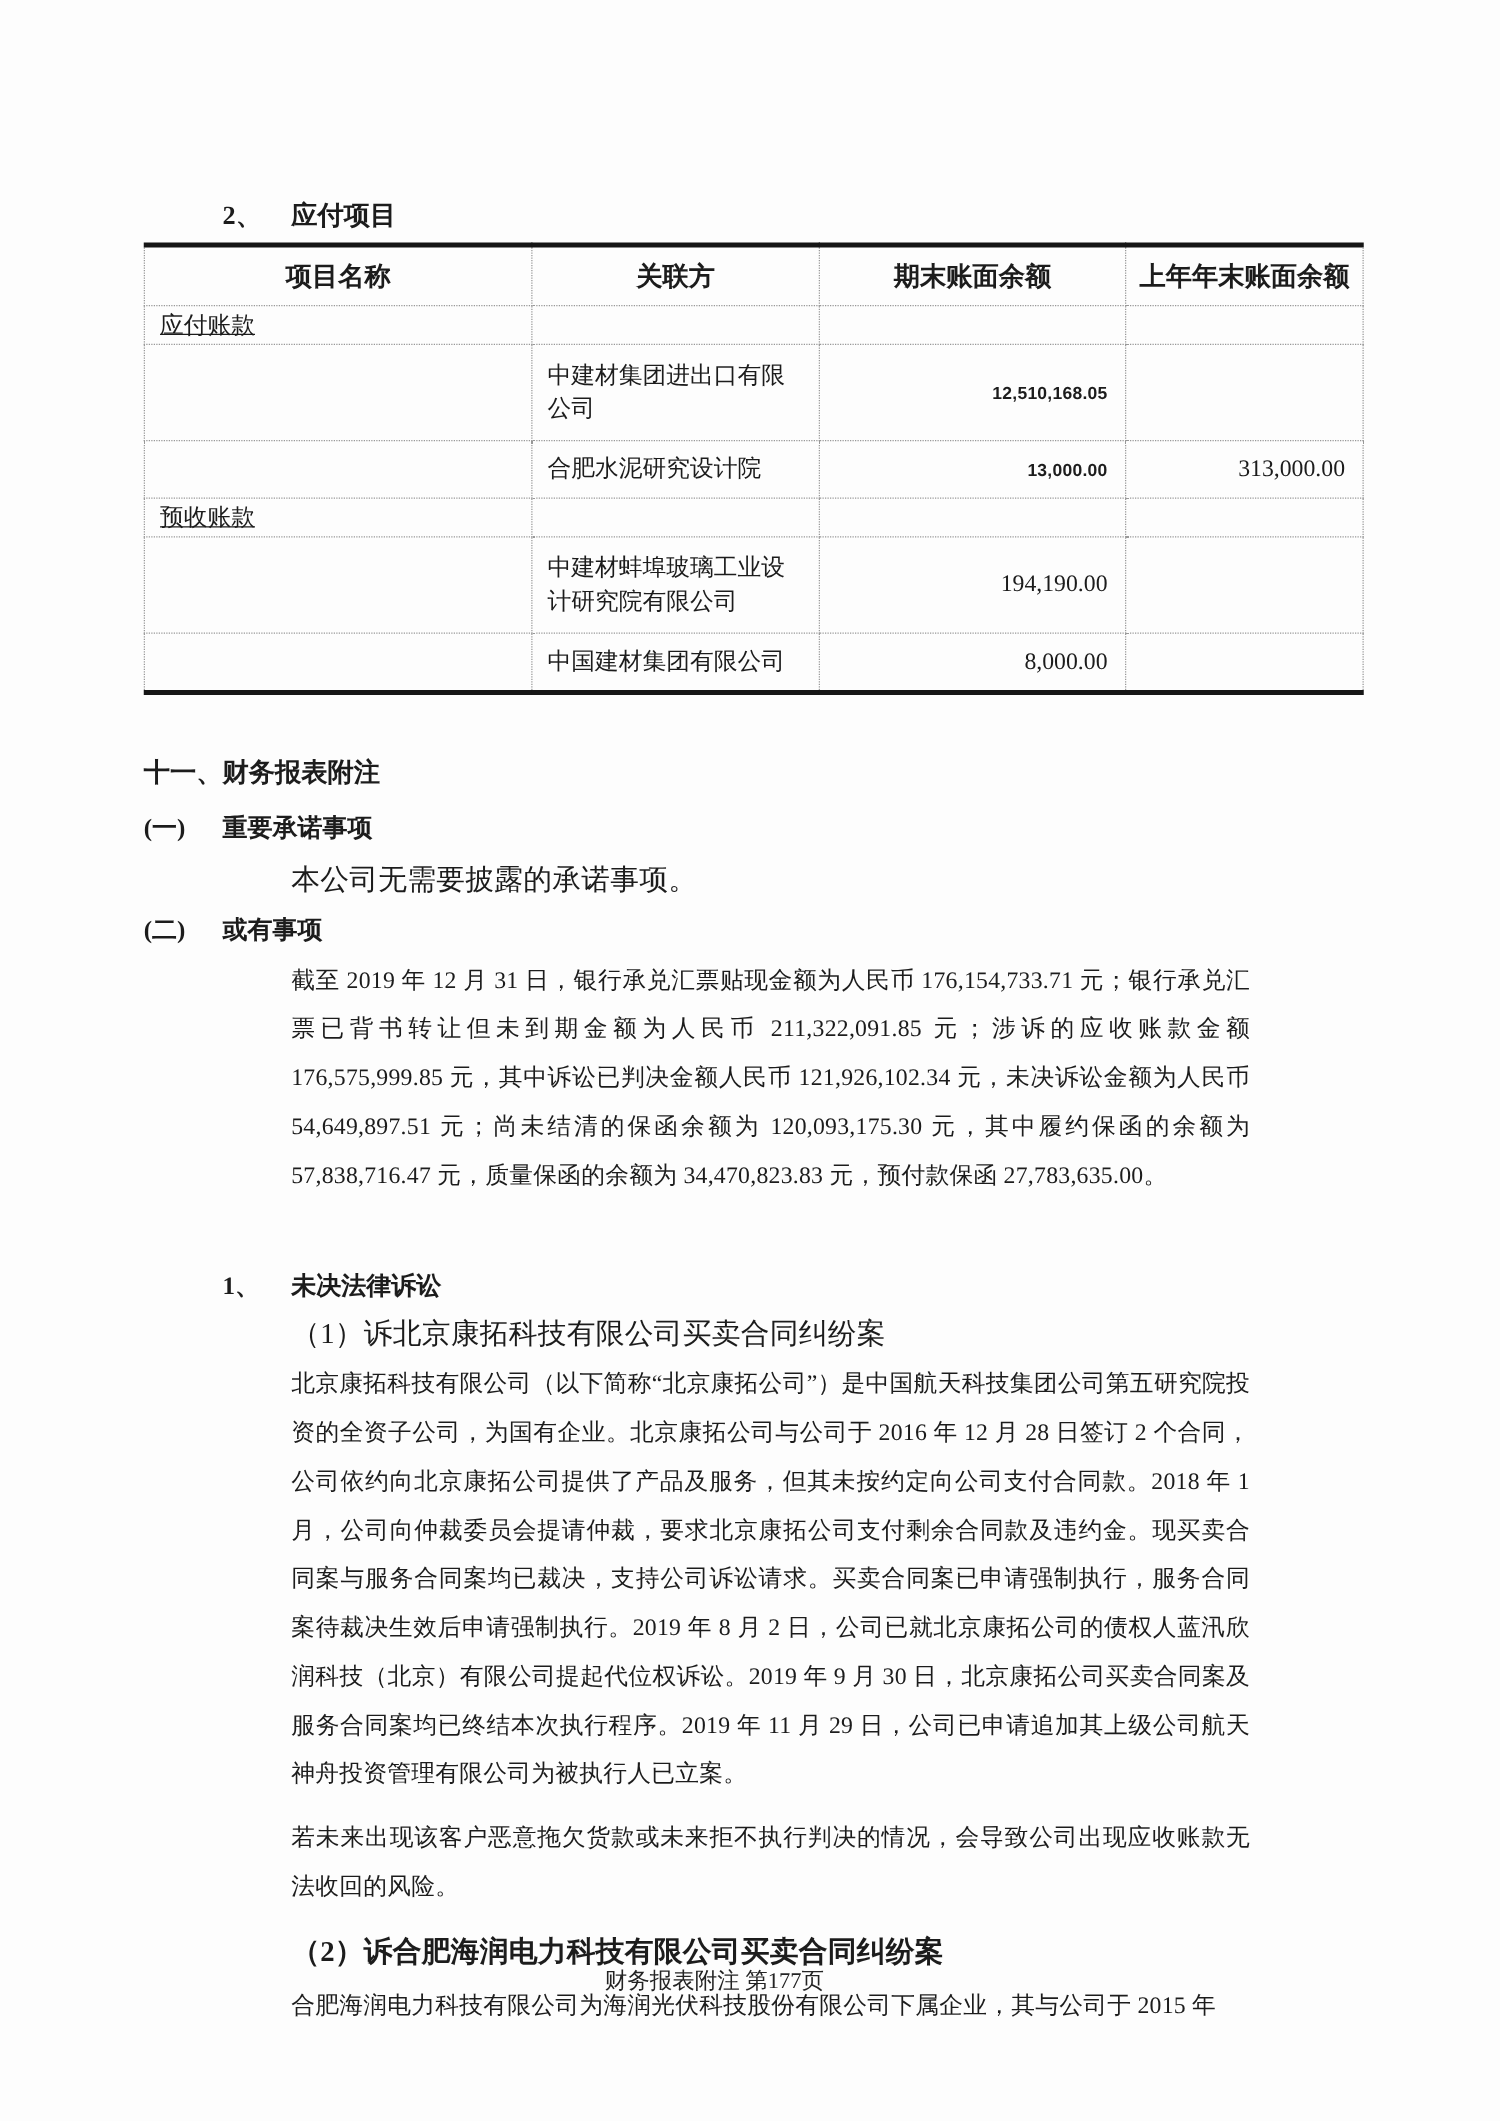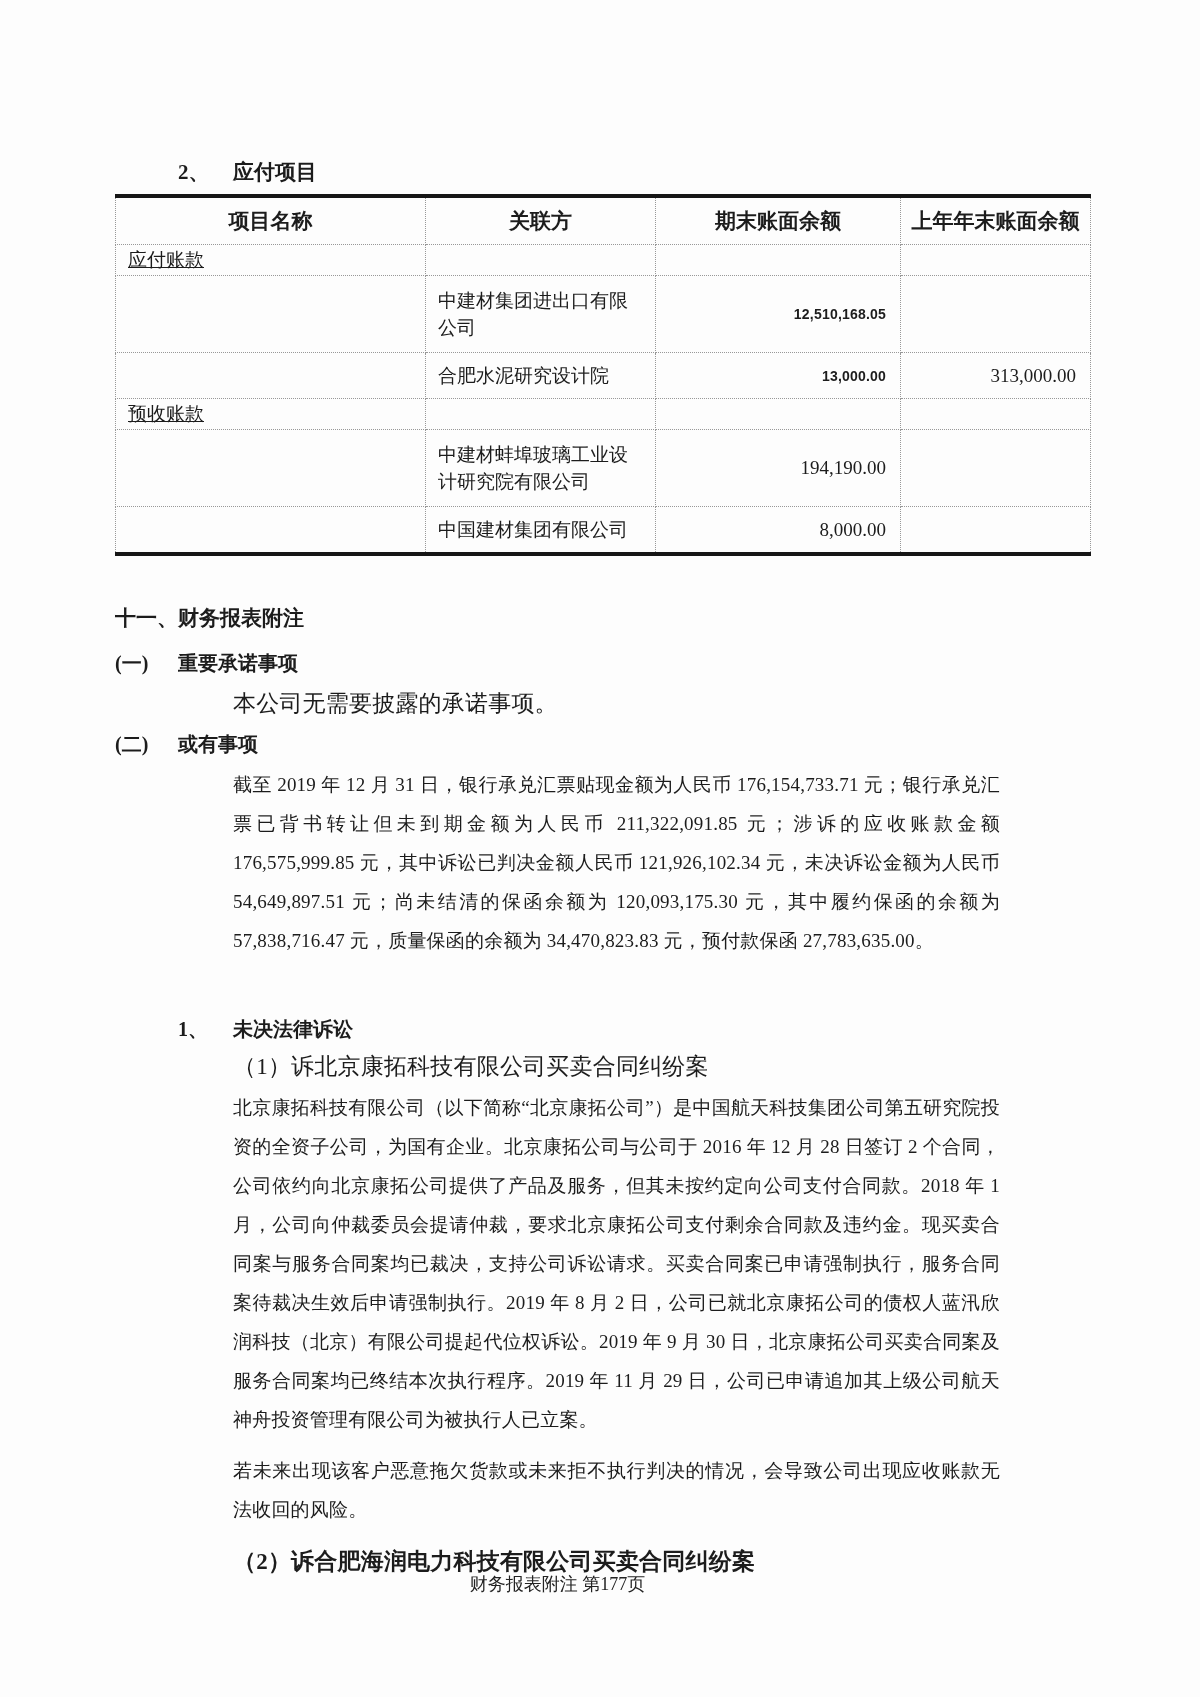--- a/index.html
+++ b/index.html
@@ -76,21 +76,21 @@
   .lit-heading      { margin-top: 56px; }
   .case1-heading    { margin-top: 12px; }
   .case1-body       { margin-top: 8px; }
   .case1-risk       { margin-top: 12px; }
   .case2-heading    { margin-top: 20px; font-weight: bold; }
   .case2-body       { margin-top: 10px; }
 
   .footer {
     position: absolute;
     top: 1572px;
-    left: 115px;
+    left: 129px;
     width: 885px;
     text-align: center;
     font-size: 18px;
     color: #232323;
   }
 </style>
 </head>
 <body>
 
 <div class="page">
@@ -175,16 +175,17 @@
   <div class="h-row indent-1 h-20 lit-heading">
     <span class="h-num">1、</span>
     <span>未决法律诉讼</span>
   </div>
 
   <div class="body-ind one-line case1-heading">（1）诉北京康拓科技有限公司买卖合同纠纷案</div>
   <div class="body-ind para case1-body">北京康拓科技有限公司（以下简称“北京康拓公司”）是中国航天科技集团公司第五研究院投资的全资子公司，为国有企业。北京康拓公司与公司于 2016 年 12 月 28 日签订 2 个合同，公司依约向北京康拓公司提供了产品及服务，但其未按约定向公司支付合同款。2018 年 1 月，公司向仲裁委员会提请仲裁，要求北京康拓公司支付剩余合同款及违约金。现买卖合同案与服务合同案均已裁决，支持公司诉讼请求。买卖合同案已申请强制执行，服务合同案待裁决生效后申请强制执行。2019 年 8 月 2 日，公司已就北京康拓公司的债权人蓝汛欣润科技（北京）有限公司提起代位权诉讼。2019 年 9 月 30 日，北京康拓公司买卖合同案及服务合同案均已终结本次执行程序。2019 年 11 月 29 日，公司已申请追加其上级公司航天神舟投资管理有限公司为被执行人已立案。</div>
   <div class="body-ind para case1-risk">若未来出现该客户恶意拖欠货款或未来拒不执行判决的情况，会导致公司出现应收账款无法收回的风险。</div>
 
   <div class="body-ind one-line case2-heading">（2）诉合肥海润电力科技有限公司买卖合同纠纷案</div>
+  <div class="body-ind para case2-body">合肥海润电力科技有限公司为海润光伏科技股份有限公司下属企业，其与公司于 2015 年</div>
 
   <div class="footer">财务报表附注 第177页</div>
 
 </div>
 
 </body></html>

